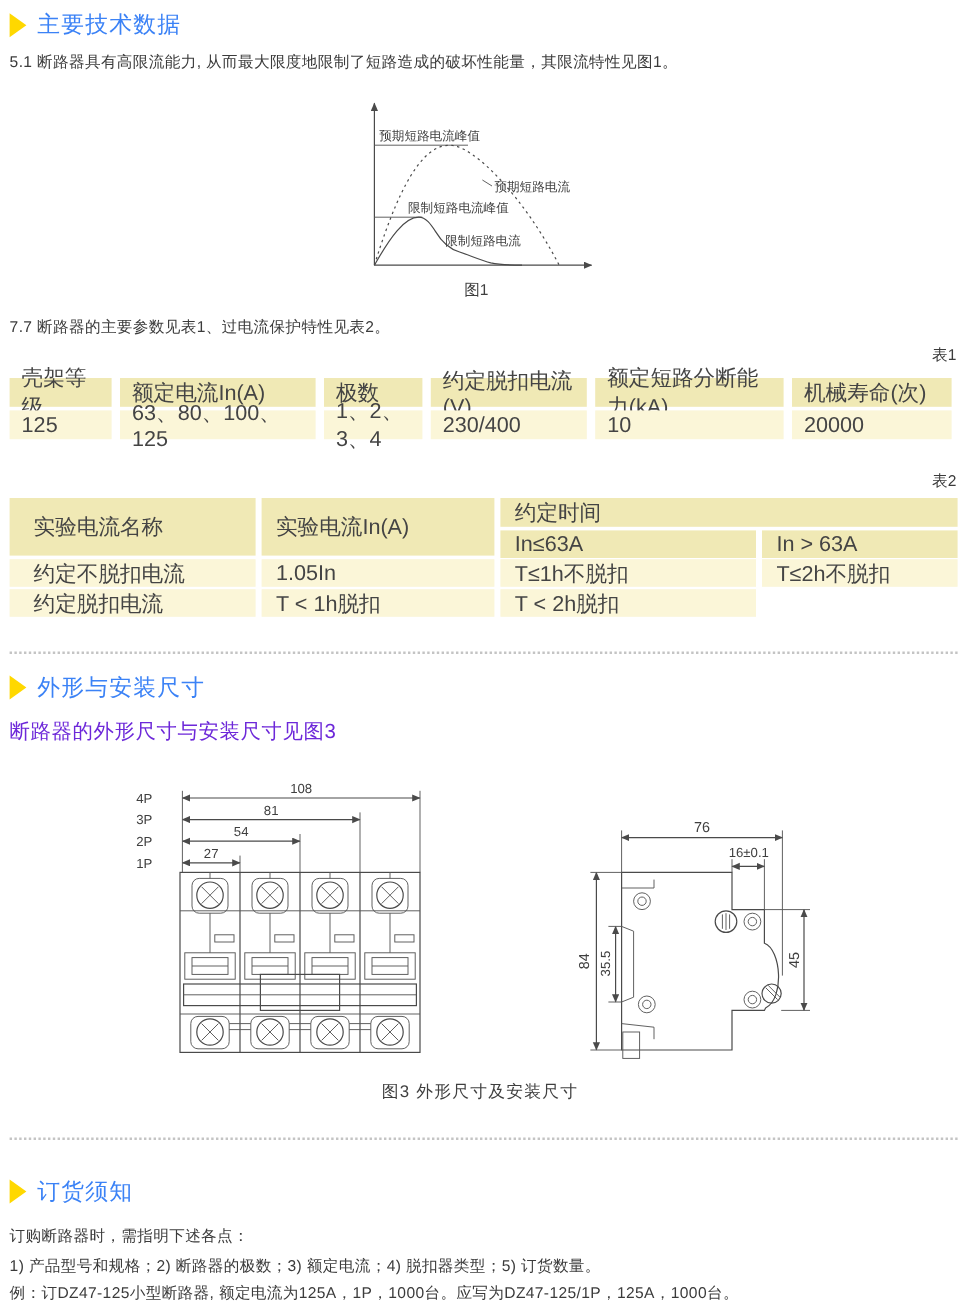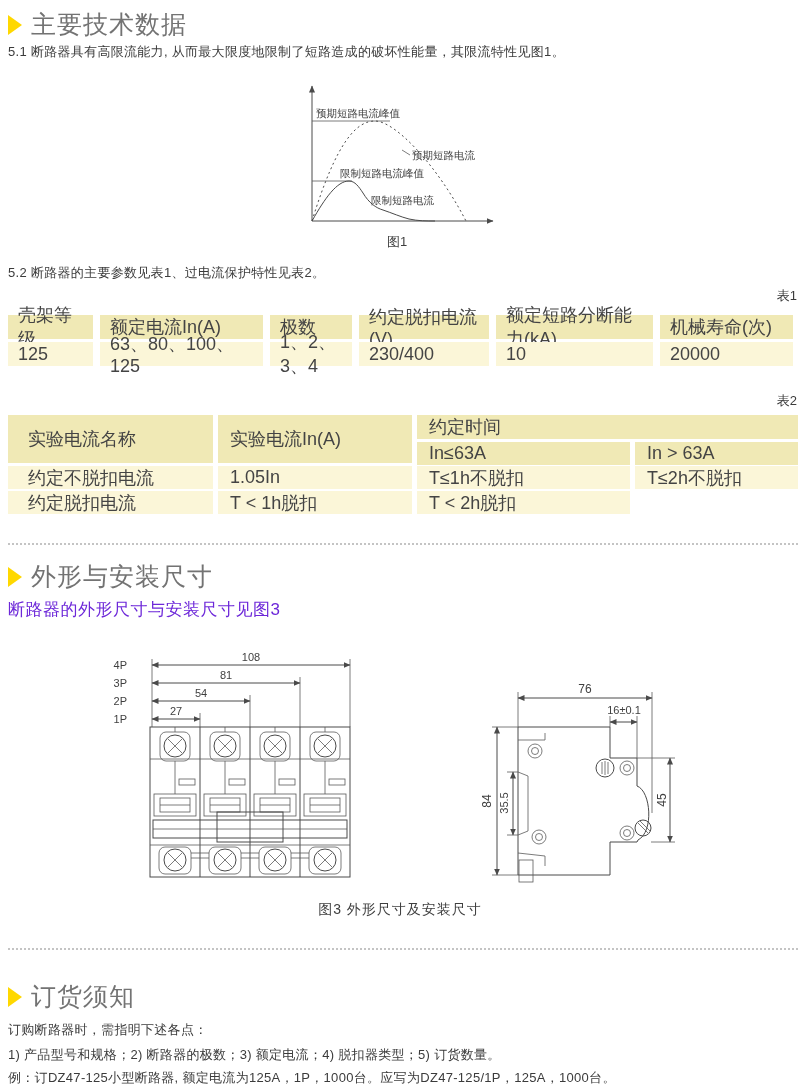--- a/index.html
+++ b/index.html
@@ -1,20 +1,20 @@
 <!DOCTYPE html>
 <html><head>
 <meta charset="utf-8">
 <style>
   * { margin:0; padding:0; box-sizing:border-box; }
   body { background:#ffffff; font-family:"Liberation Sans","DejaVu Sans",sans-serif; }
   .page { position:relative; width:806px; height:1090px; background:#fff; color:#3b3b3b; overflow:hidden; }
 
   .sec-head { position:absolute; left:8px; display:flex; align-items:center; gap:9px;
-              font-size:25px; color:#737373; letter-spacing:1px;text-align:center; }
+              font-size:19px; color:#3b82f6; letter-spacing:1px;text-align:center; }
   .tri { width:0; height:0; border-top:10px solid transparent; border-bottom:10px solid transparent;
          border-left:14px solid #ffd800; display:inline-block; }
 
   .body-text { position:absolute; left:8px; font-size:13px; color:#3b3b3b; letter-spacing:0.3px; }
   .tag { position:absolute; right:9px; font-size:13px; color:#3b3b3b; }
 
   .grid-table { position:absolute; left:8px; display:grid; column-gap:7px; row-gap:3px; }
   .grid-table .cell { background:#fbf6d8; font-size:18px; color:#444; display:flex; align-items:center;
                       padding:0 10px; min-height:23px; }
   .grid-table .hcell { background:#f0e9b5; }
@@ -61,21 +61,21 @@
     <path class="ln" d="M27,141 C52,60 72,41 90,41 C110,41 152,85 181,141" stroke-dasharray="2 3"></path>
     <path class="ln" d="M27,141 C40,118 52,101 64,101 C70,101 74,107 78,113 C84,123 91,128 98,130 C107,133 116,137 124,139 C133,141 142,141 150,141"></path>
     <line class="thin" x1="117" y1="70" x2="125" y2="75"></line>
     <text x="31" y="37" font-size="10.5">预期短路电流峰值</text>
     <text x="127" y="79" font-size="10.5">预期短路电流</text>
     <text x="55" y="97" font-size="10.5">限制短路电流峰值</text>
     <text x="86" y="124" font-size="10.5">限制短路电流</text>
     <text x="112" y="166" font-size="13" text-anchor="middle">图1</text>
   </svg>
 
-  <p class="body-text" style="top:264px;">5.2 断路器的主要参数见表1、过电流保护特性见表2。</p>
+  <p class="body-text" style="top:264px;">7.7 断路器的主要参数见表1、过电流保护特性见表2。</p>
 
   <div class="tag" style="top:287px;">表1</div>
 
   <div id="table1" class="grid-table" style="top:315px;">
     <div class="cell hcell">壳架等级</div>
     <div class="cell hcell">额定电流In(A)</div>
     <div class="cell hcell">极数</div>
     <div class="cell hcell">约定脱扣电流(V)</div>
     <div class="cell hcell">额定短路分断能力(kA)</div>
     <div class="cell hcell">机械寿命(次)</div>

